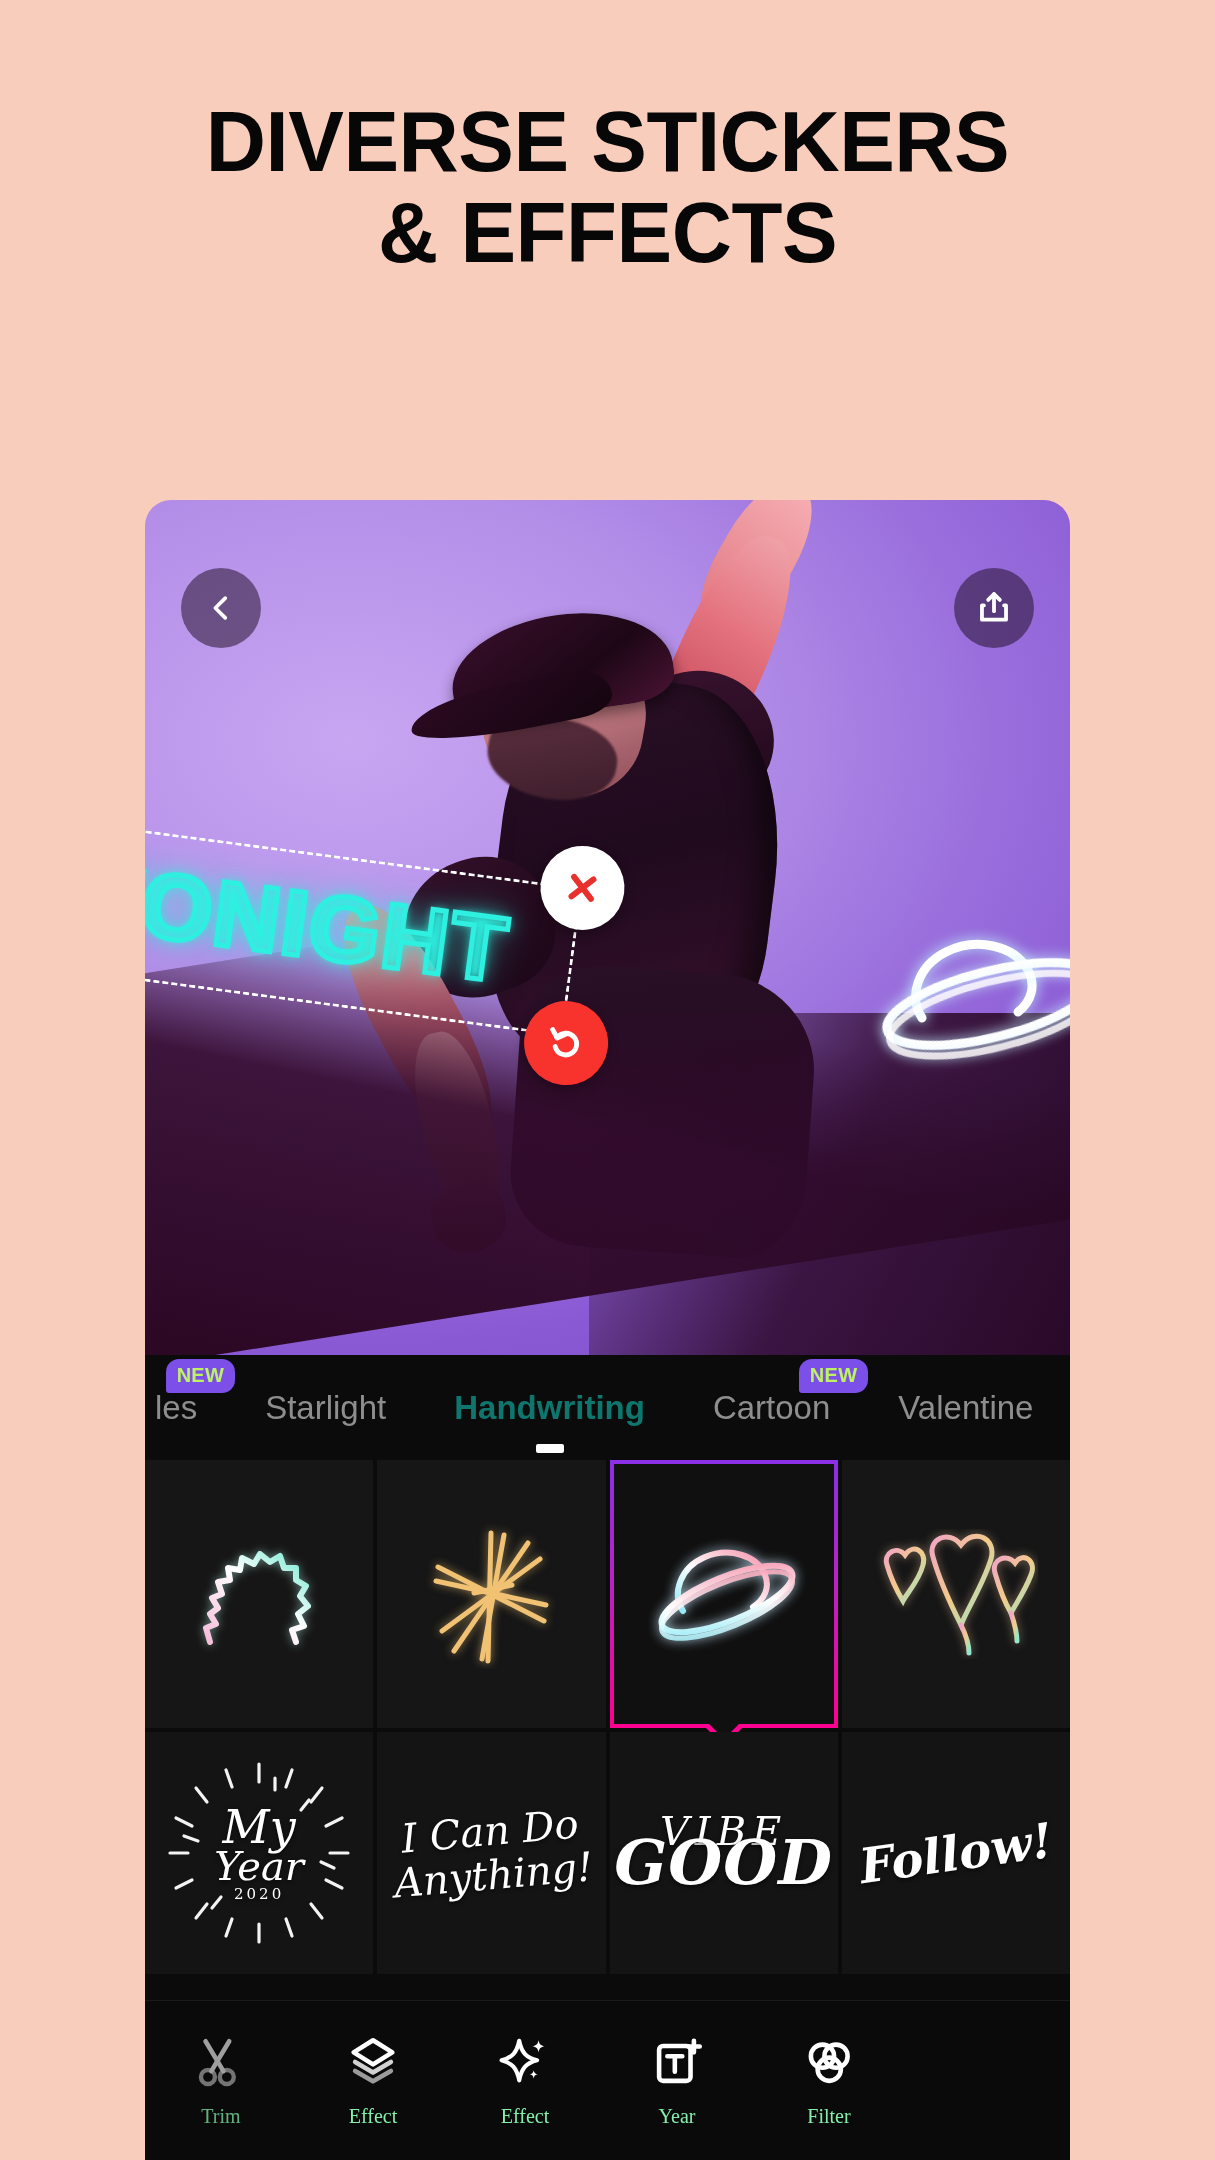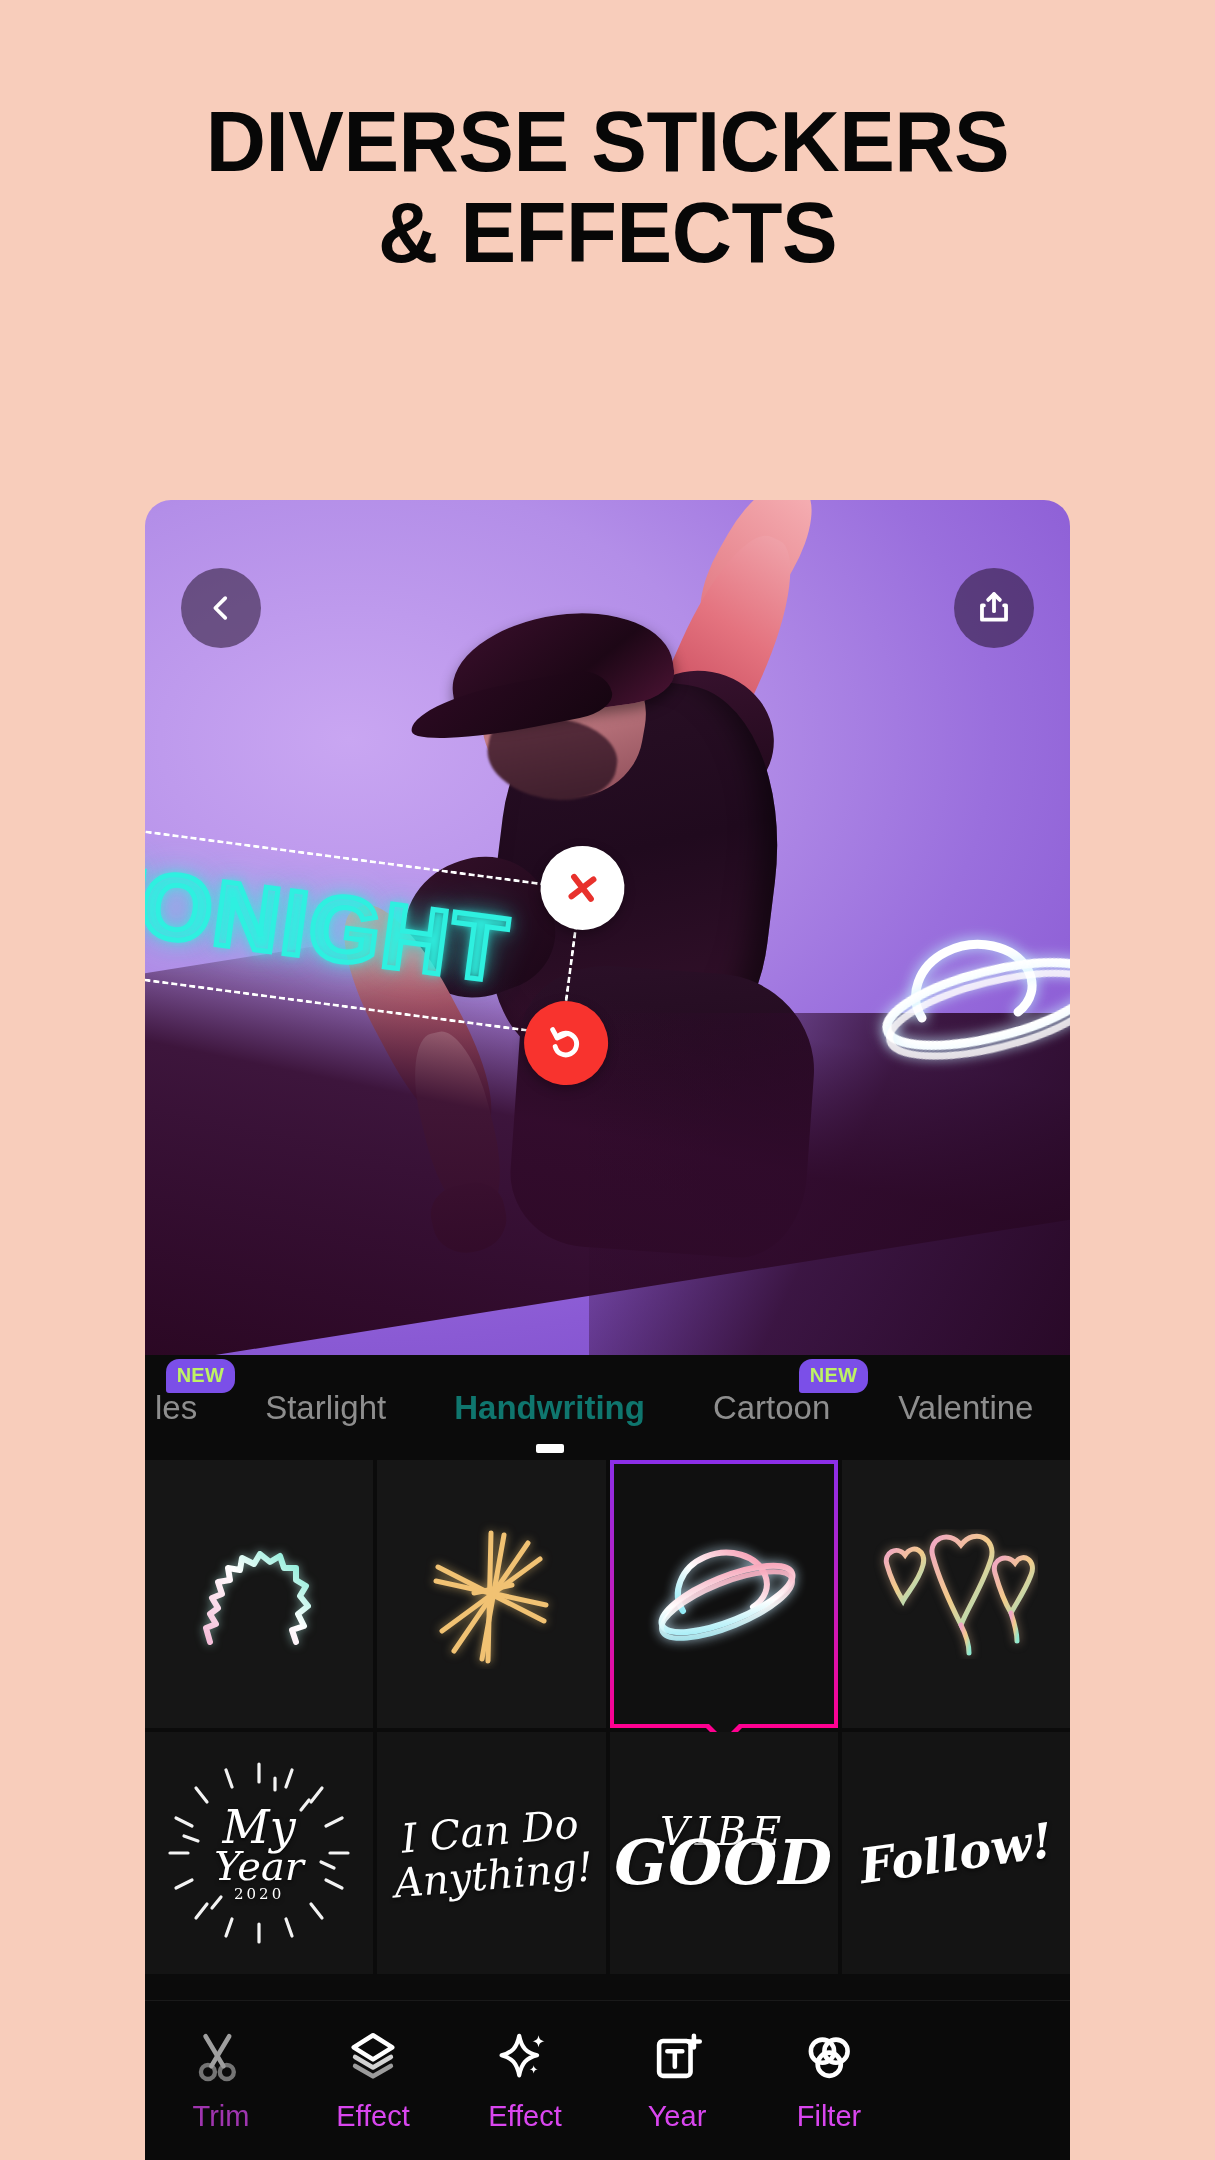--- a/index.html
+++ b/index.html
@@ -315,21 +315,21 @@
     align-items: center;
     border-top: 1px solid #1a1a1a;
     overflow: hidden;
   }
   .tool {
     flex: 0 0 auto;
     width: 152px;
     display: flex; flex-direction: column; align-items: center; gap: 14px;
     cursor: pointer;
   }
-  .tool .lab { color: #d946ef; font-size: 29px; }
+  .tool .lab { color: #86efac; font-size: 20px; font-family: Liberation Serif, serif; }
   .tool.dim .lab, .tool.dim svg { opacity: .72; }
 </style>
 </head>
 <body style="background: rgb(248, 205, 187);">
 
 <div class="headline">
   <span class="ln">DIVERSE STICKERS</span>
   <span class="ln">&amp; EFFECTS</span>
 </div>
 

